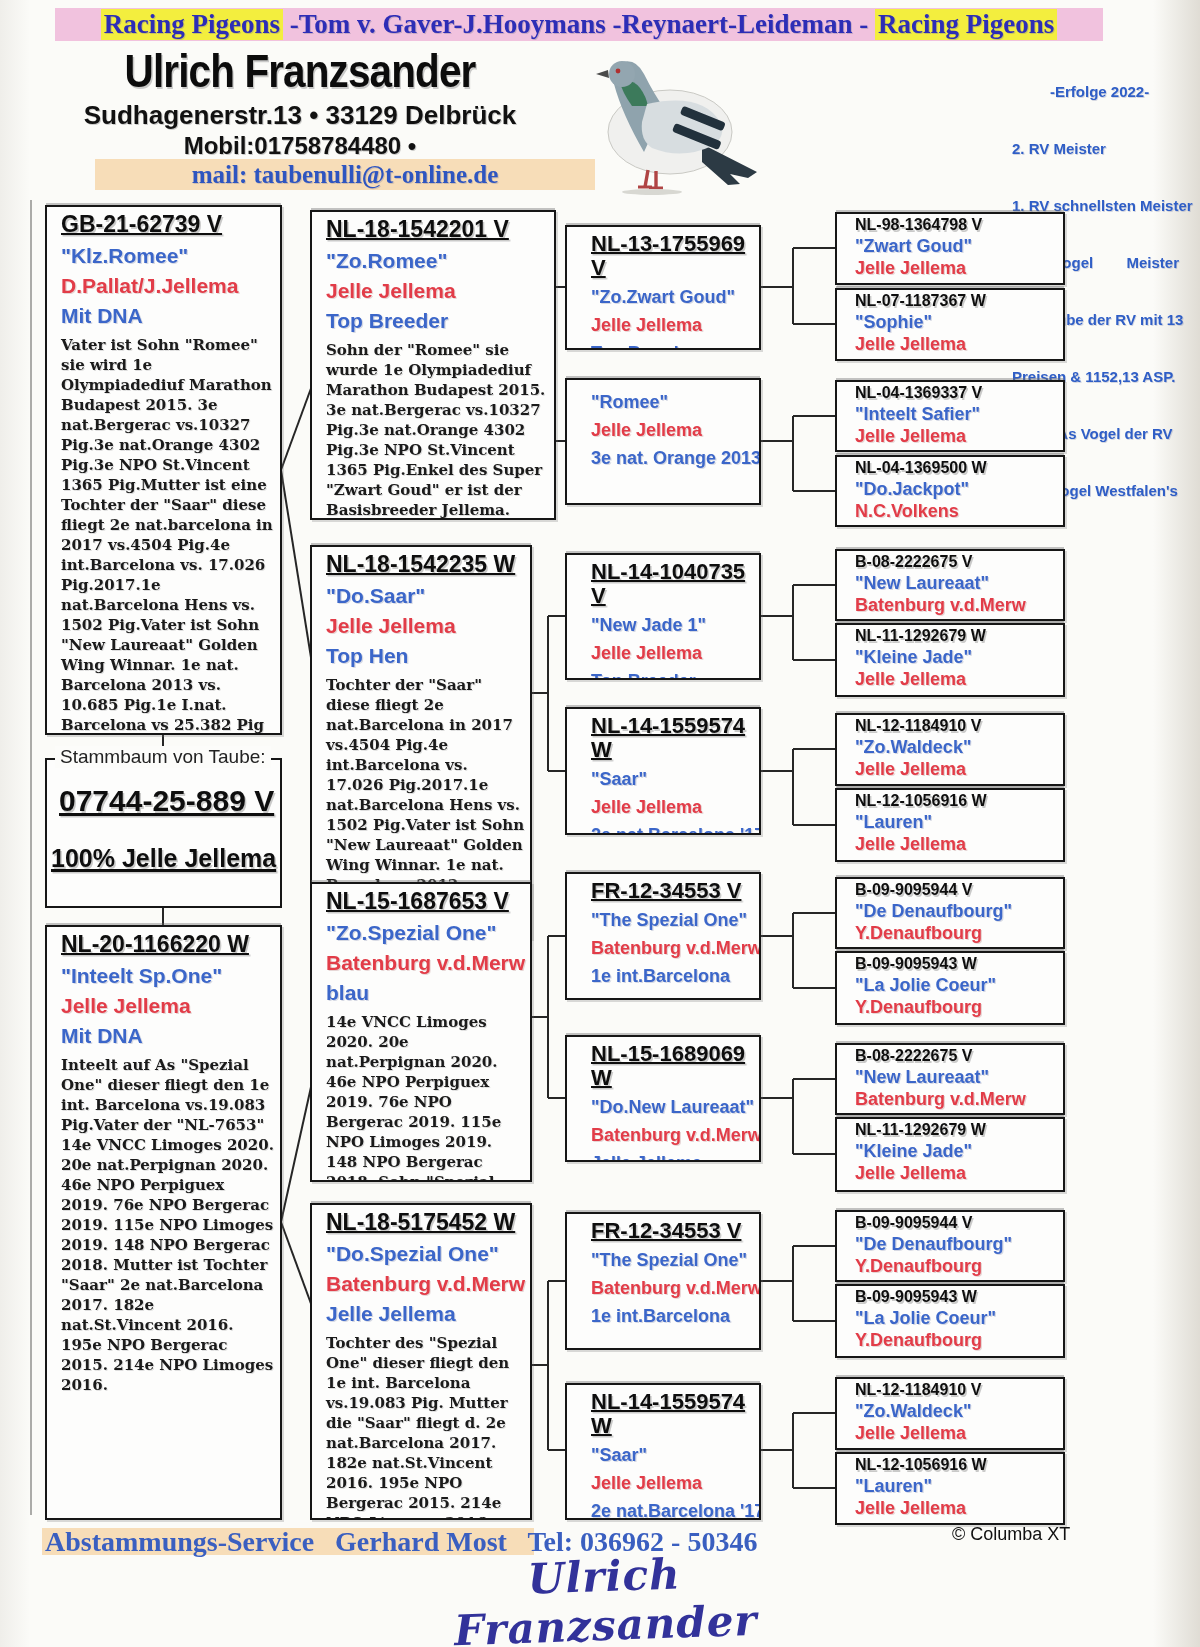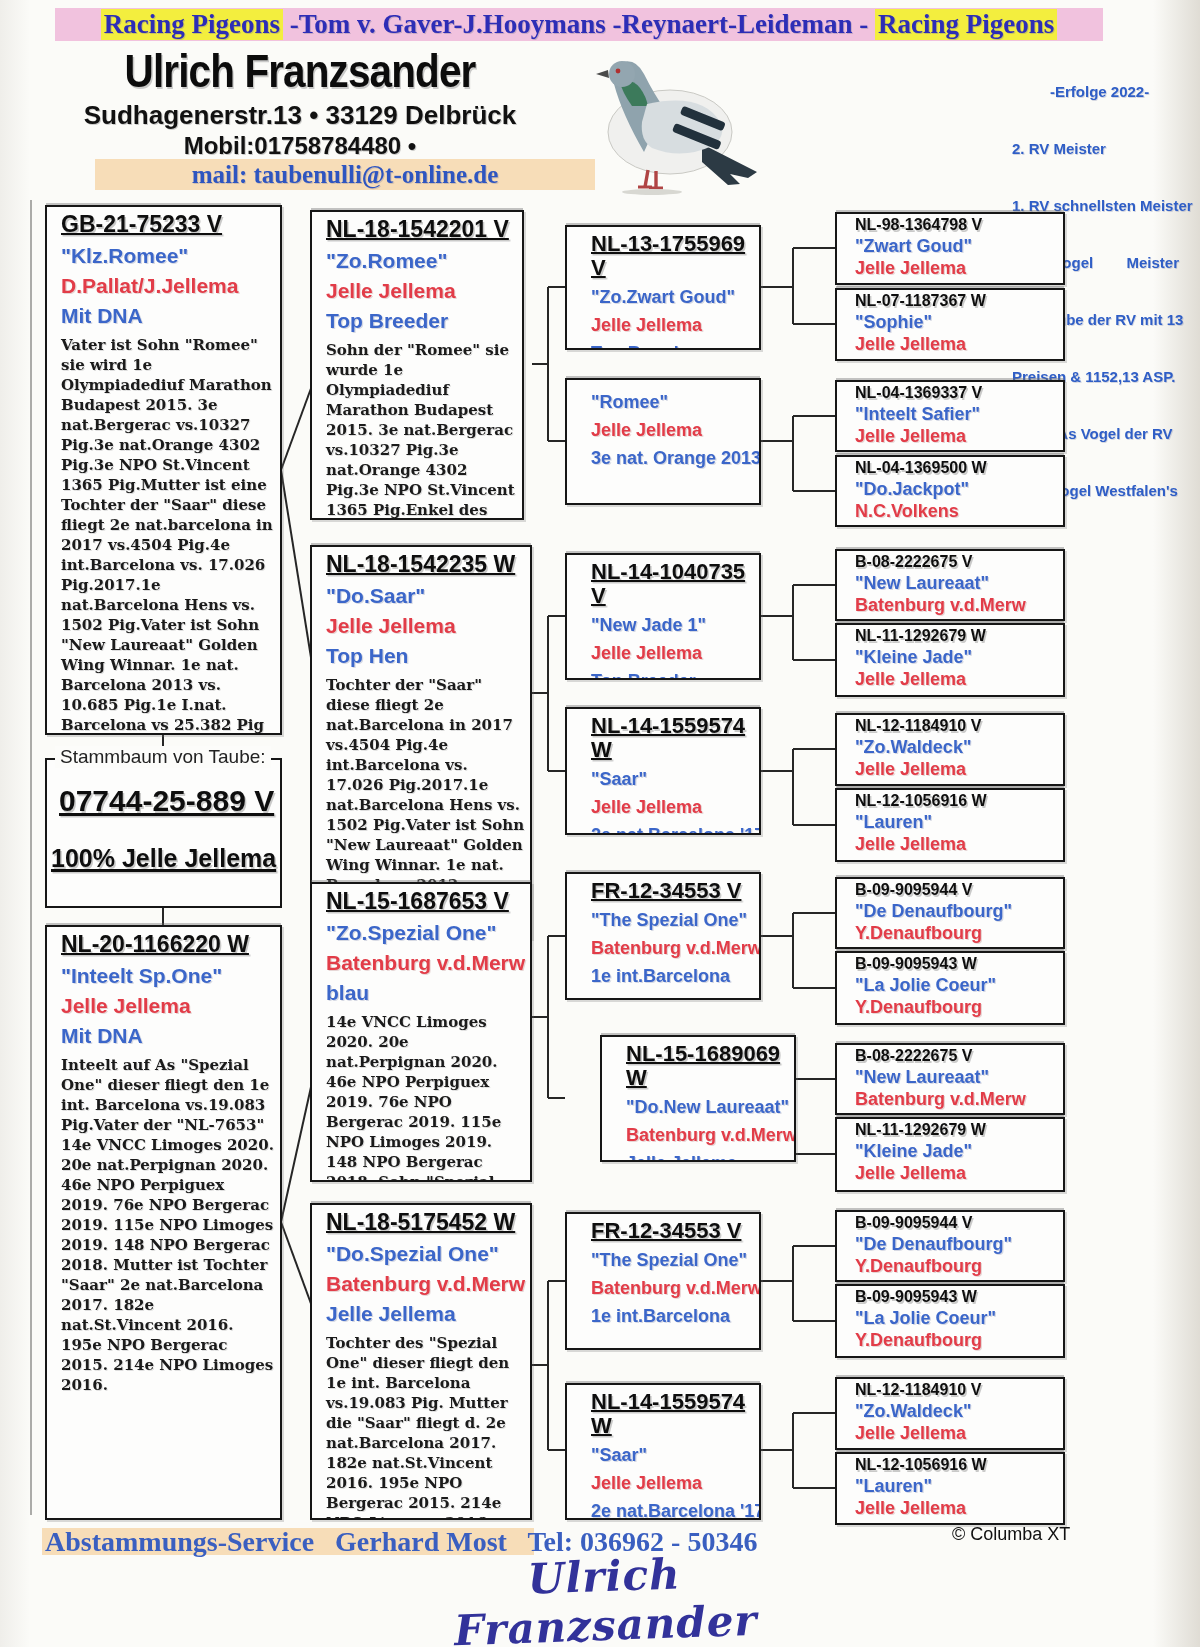--- a/index.html
+++ b/index.html
@@ -178,42 +178,42 @@
       <line x1="793" y1="1246" x2="835" y2="1246"></line>
         <line x1="793" y1="1321" x2="835" y2="1321"></line>
       <line x1="761" y1="1450" x2="793" y2="1450"></line>
         <line x1="793" y1="1413" x2="793" y2="1488"></line>
       <line x1="793" y1="1413" x2="835" y2="1413"></line>
         <line x1="793" y1="1488" x2="835" y2="1488"></line>
     </g>
   </svg>
 
   <div class="pbox" style="left:45px;top:205px;width:237px;height:530px;">
-    <div class="ring u">GB-21-75233 V</div>
+    <div class="ring u">GB-21-62739 V</div>
     <div class="pname">"Klz.Romee"</div>
     <div class="pbreeder">D.Pallat/J.Jellema</div>
     <div class="pnote">Mit DNA</div>
     <div class="pbody">Vater ist Sohn "Romee" sie wird 1e Olympiadediuf Marathon  Budapest 2015. 3e nat.Bergerac vs.10327 Pig.3e nat.Orange  4302 Pig.3e NPO St.Vincent 1365 Pig.Mutter ist eine Tochter der "Saar" diese fliegt 2e nat.barcelona in 2017 vs.4504 Pig.4e int.Barcelona vs. 17.026 Pig.2017.1e nat.Barcelona Hens vs. 1502 Pig.Vater ist Sohn "New Laureaat" Golden Wing Winnar. 1e nat. Barcelona 2013 vs. 10.685 Pig.1e I.nat. Barcelona vs 25.382 Pig 2013.GRM "Kl.Jade" 1e int.Barcelona 2014.32e NPO Brive 2014.225e NPO Orange 2013</div>
   </div>
 
   <div class="subject-box">
     <div class="subject-label">Stammbaum von Taube:</div>
     <div class="subject-ring">07744-25-889 V</div>
     <div class="subject-origin">100% Jelle Jellema</div>
   </div>
 
   <div class="pbox" style="left:45px;top:925px;width:237px;height:595px;">
     <div class="ring u">NL-20-1166220 W</div>
     <div class="pname">"Inteelt Sp.One"</div>
     <div class="pbreeder">Jelle Jellema</div>
     <div class="pnote">Mit DNA</div>
     <div class="pbody">Inteelt auf As "Spezial One" dieser fliegt den 1e int. Barcelona vs.19.083 Pig.Vater der "NL-7653" 14e VNCC Limoges 2020. 20e nat.Perpignan   2020. 46e NPO Perpiguex 2019. 76e NPO Bergerac  2019. 115e NPO Limoges   2019. 148 NPO Bergerac   2018. Mutter ist Tochter "Saar" 2e nat.Barcelona 2017. 182e nat.St.Vincent 2016. 195e NPO Bergerac 2015. 214e NPO Limoges  2016.</div>
   </div>
 
-  <div class="pbox" style="left:310px;top:210px;width:214px;height:310px;">
+  <div class="pbox" style="left:310px;top:210px;width:246px;height:310px;">
     <div class="ring u">NL-18-1542201 V</div>
     <div class="pname">"Zo.Romee"</div>
     <div class="pbreeder">Jelle Jellema</div>
     <div class="pnote">Top Breeder</div>
     <div class="pbody">Sohn der "Romee" sie wurde 1e Olympiadediuf Marathon  Budapest 2015. 3e nat.Bergerac vs.10327 Pig.3e nat.Orange  4302 Pig.3e NPO St.Vincent 1365 Pig.Enkel des Super "Zwart Goud" er ist der Basisbreeder Jellema.</div>
   </div>
   <div class="pbox" style="left:310px;top:545px;width:222px;height:394px;">
     <div class="ring u">NL-18-1542235 W</div>
     <div class="pname">"Do.Saar"</div>
     <div class="pbreeder">Jelle Jellema</div>
@@ -257,21 +257,21 @@
     <div class="pname">"Saar"</div>
     <div class="pbreeder">Jelle Jellema</div>
     <div class="pnote">2e nat.Barcelona '17</div>
   </div>
   <div class="pbox sm" style="left:565px;top:872px;width:196px;height:128px;padding-left:24px;">
     <div class="ring u">FR-12-34553 V</div>
     <div class="pname">"The Spezial One"</div>
     <div class="pbreeder">Batenburg v.d.Merw</div>
     <div class="pnote">1e int.Barcelona</div>
   </div>
-  <div class="pbox sm" style="left:565px;top:1035px;width:196px;height:127px;padding-left:24px;margin-left:35px;">
+  <div class="pbox sm" style="left:565px;top:1035px;width:196px;height:127px;padding-left:24px;">
     <div class="ring u">NL-15-1689069 W</div>
     <div class="pname">"Do.New Laureaat"</div>
     <div class="pbreeder">Batenburg v.d.Merw</div>
     <div class="pnote">Jelle Jellema</div>
   </div>
   <div class="pbox sm" style="left:565px;top:1212px;width:196px;height:138px;padding-left:24px;">
     <div class="ring u">FR-12-34553 V</div>
     <div class="pname">"The Spezial One"</div>
     <div class="pbreeder">Batenburg v.d.Merw</div>
     <div class="pnote">1e int.Barcelona</div>

